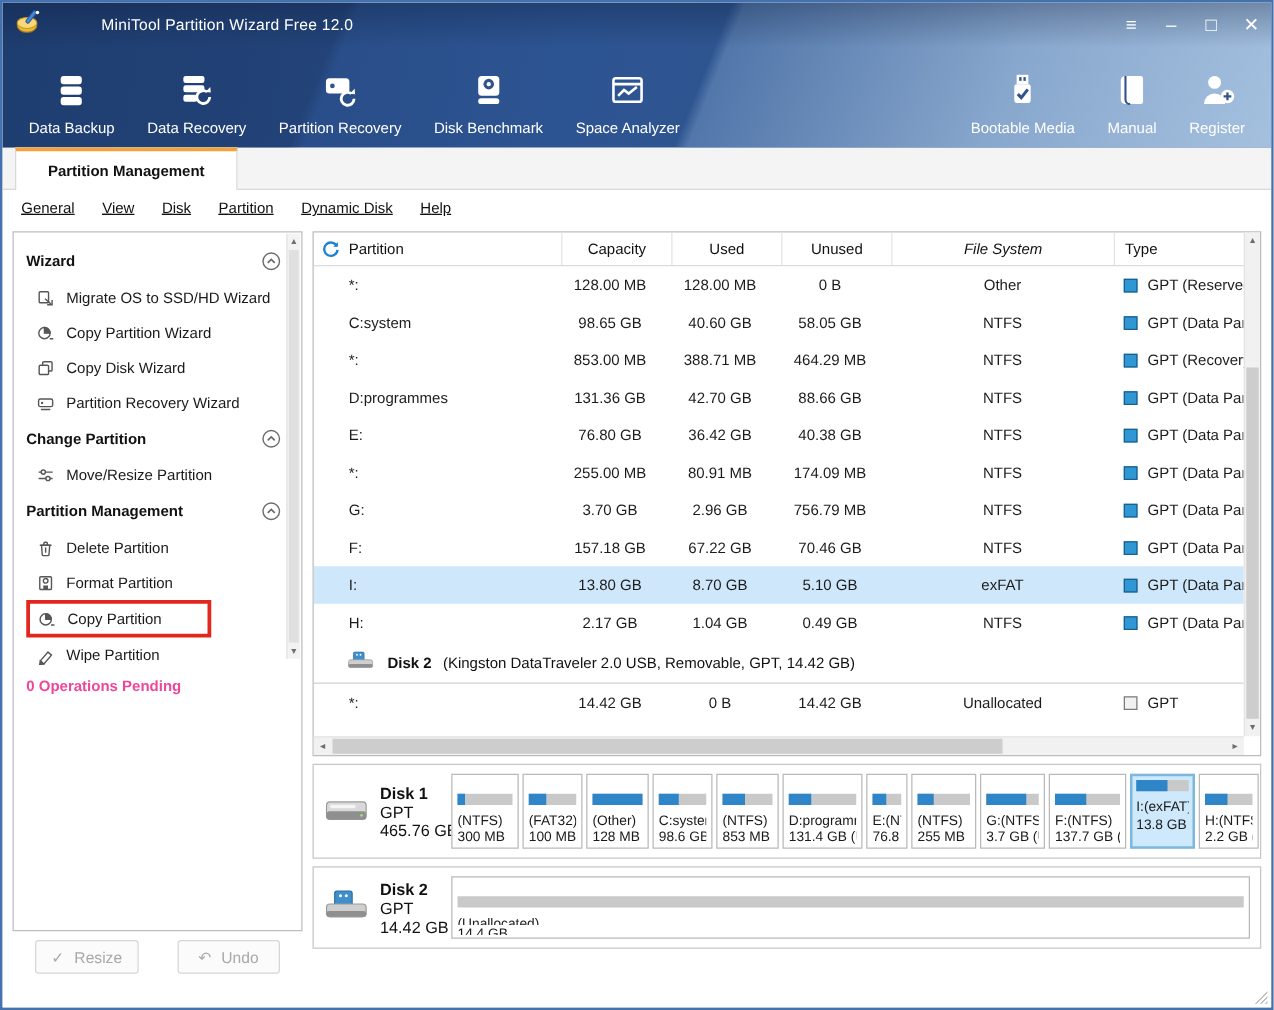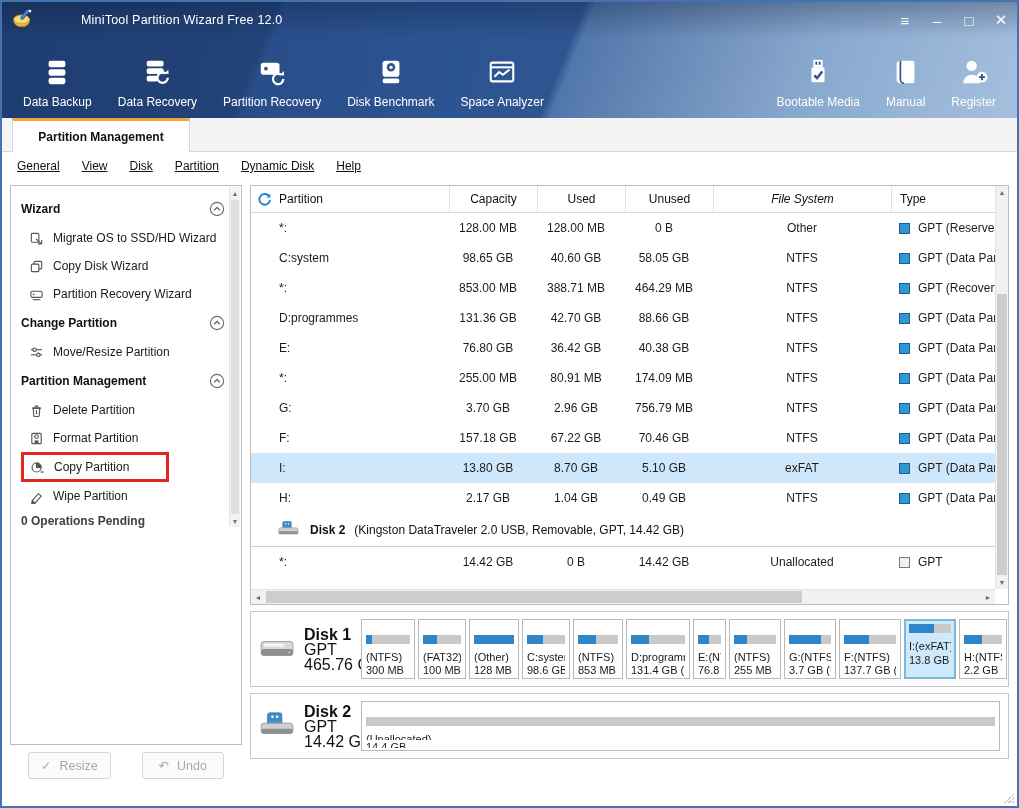--- a/index.html
+++ b/index.html
@@ -43,21 +43,21 @@
 
   
   .sidebar{ height:560px; border:1px solid #bdbdbd; position:relative; padding:8px 16px 0 10px; overflow:hidden;}
   .section-title-row{ display:flex; align-items:center; height:30px; }
   .section-title{ font-weight:bold; font-size:12px; color:#111; }
   .collapse{ margin-left:auto; display:inline-flex; }
   .collapse svg{ width:16px; height:16px; }
   .side-item{ display:flex; align-items:center; height:28px; font-size:12px; color:#1a1a1a; padding-left:8px; gap:9px; white-space:nowrap;}
   .side-item .icon svg{ width:15px; height:15px; display:block; }
   .side-item.highlighted{ border:3px solid #e0261d; width:148px; height:30px; padding-left:6px; }
-  .ops-status{ font-weight:bold; font-size:12px; color:#404040; margin-top:4px; }
+  .ops-status{ font-weight:bold; font-size:12px; color:#ec4899; margin-top:4px; }
   .side-scrollbar{ position:absolute; top:1px; right:1px; width:11px; height:340px; background:#f3f3f3; border-left:1px solid #e2e2e2;}
   .side-scrollbar .arr{ height:12px; display:flex; align-items:center; justify-content:center; font-size:7px; color:#707070;}
   .side-scrollbar .thumb{ position:absolute; top:13px; left:1px; right:1px; bottom:13px; background:#e0e0e0; }
   .side-scrollbar .arr.down{ position:absolute; bottom:0; left:0; right:0; }
 
   
   .action-row{ margin-top:7px; display:flex; gap:31px; padding-left:18px; }
   .action-btn{ min-width:82px; height:27px; border:1px solid #d6d6d6; border-radius:3px; background:#fbfbfb;
                color:#a8a8a8; font-size:12.5px; display:flex; align-items:center; justify-content:center; gap:8px; padding:0 12px;}
 
@@ -95,21 +95,21 @@
   .h-scroll .arr{ position:absolute; top:0; bottom:0; width:14px; display:flex; align-items:center; justify-content:center; font-size:7px; color:#6d6d6d;}
   .h-scroll .arr.right{ right:0; }
   .h-scroll .thumb{ position:absolute; top:1px; bottom:1px; left:15px; width:72%; background:#cdcdcd; }
 
   
   .disk-box{ border:1px solid #c6c6c6; margin-top:6px; display:flex; padding:7px 8px; }
   .disk-box.d1{ height:76px; }
   .disk-box.d2{ height:66px; }
   .disk-label{ width:102px; flex:0 0 auto; display:flex; align-items:center; gap:7px; }
   .disk-label .icon svg{ width:38px; height:28px; display:block;}
-  .disk-meta{ font-size:16px; color:#111; line-height:15px; white-space:nowrap;}
+  .disk-meta{ font-size:13px; color:#111; line-height:15px; white-space:nowrap;}
   .disk-meta .dname{ font-weight:bold; }
   .blocks{ flex:1; display:flex; gap:3px; min-width:0;}
   .block{ border:1px solid #b9b9b9; background:#fff; padding:15px 4px 2px; display:flex; flex-direction:column; overflow:hidden; flex:0 0 auto;}
   .block.grow{ flex:1 1 auto; }
   .block .bar{ height:9px; background:#c9c9c9; margin-bottom:6px; position:relative; flex:0 0 auto;}
   .block .bar .used{ position:absolute; left:0; top:0; bottom:0; background:#2e86c8; }
   .block .bname,.block .bsize{ font-size:11px; line-height:14px; white-space:nowrap; overflow:hidden; color:#1a1a1a;}
   .block.selected{ background:#cfe9fc; border:2px solid #7db8dc; padding:3px 3px 1px;}
   .grip{ position:absolute; right:3px; bottom:3px; width:10px; height:10px;
          background:linear-gradient(135deg, transparent 50%, #c0c0c0 50%, #c0c0c0 58%, transparent 58%, transparent 70%, #c0c0c0 70%, #c0c0c0 78%, transparent 78%, transparent 90%, #c0c0c0 90%); }
@@ -268,20 +268,30 @@
           </div>
           <div class="side-item">
             <span class="icon">
               <svg viewBox="0 0 16 16" fill="none" stroke="#565656" stroke-width="1.2">
                 <rect x="2.5" y="2.5" width="8" height="9.5" rx="1"></rect>
                 <path d="M7.5 8.5l5.5 5"></path>
                 <path d="M13.5 9.5v4.2h-4.2"></path>
               </svg>
             </span>
             <span>Migrate OS to SSD/HD Wizard</span>
+          </div>
+          <div class="side-item">
+            <span class="icon">
+              <svg viewBox="0 0 16 16" fill="none" stroke="#565656" stroke-width="1.2">
+                <circle cx="7" cy="8" r="4.8"></circle>
+                <path d="M7 8V3.2A4.8 4.8 0 0 1 11.8 8z" fill="#565656"></path>
+                <path d="M11.5 12.8h3" stroke-width="1.4"></path>
+              </svg>
+            </span>
+            <span>Copy Partition Wizard</span>
           </div>
           <div class="side-item">
             <span class="icon">
               <svg viewBox="0 0 16 16" fill="#fff" stroke="#565656" stroke-width="1.2">
                 <rect x="5.5" y="2.5" width="8" height="8" rx="1"></rect>
                 <rect x="2.5" y="5.5" width="8" height="8" rx="1"></rect>
               </svg>
             </span>
             <span>Copy Disk Wizard</span>
           </div>

